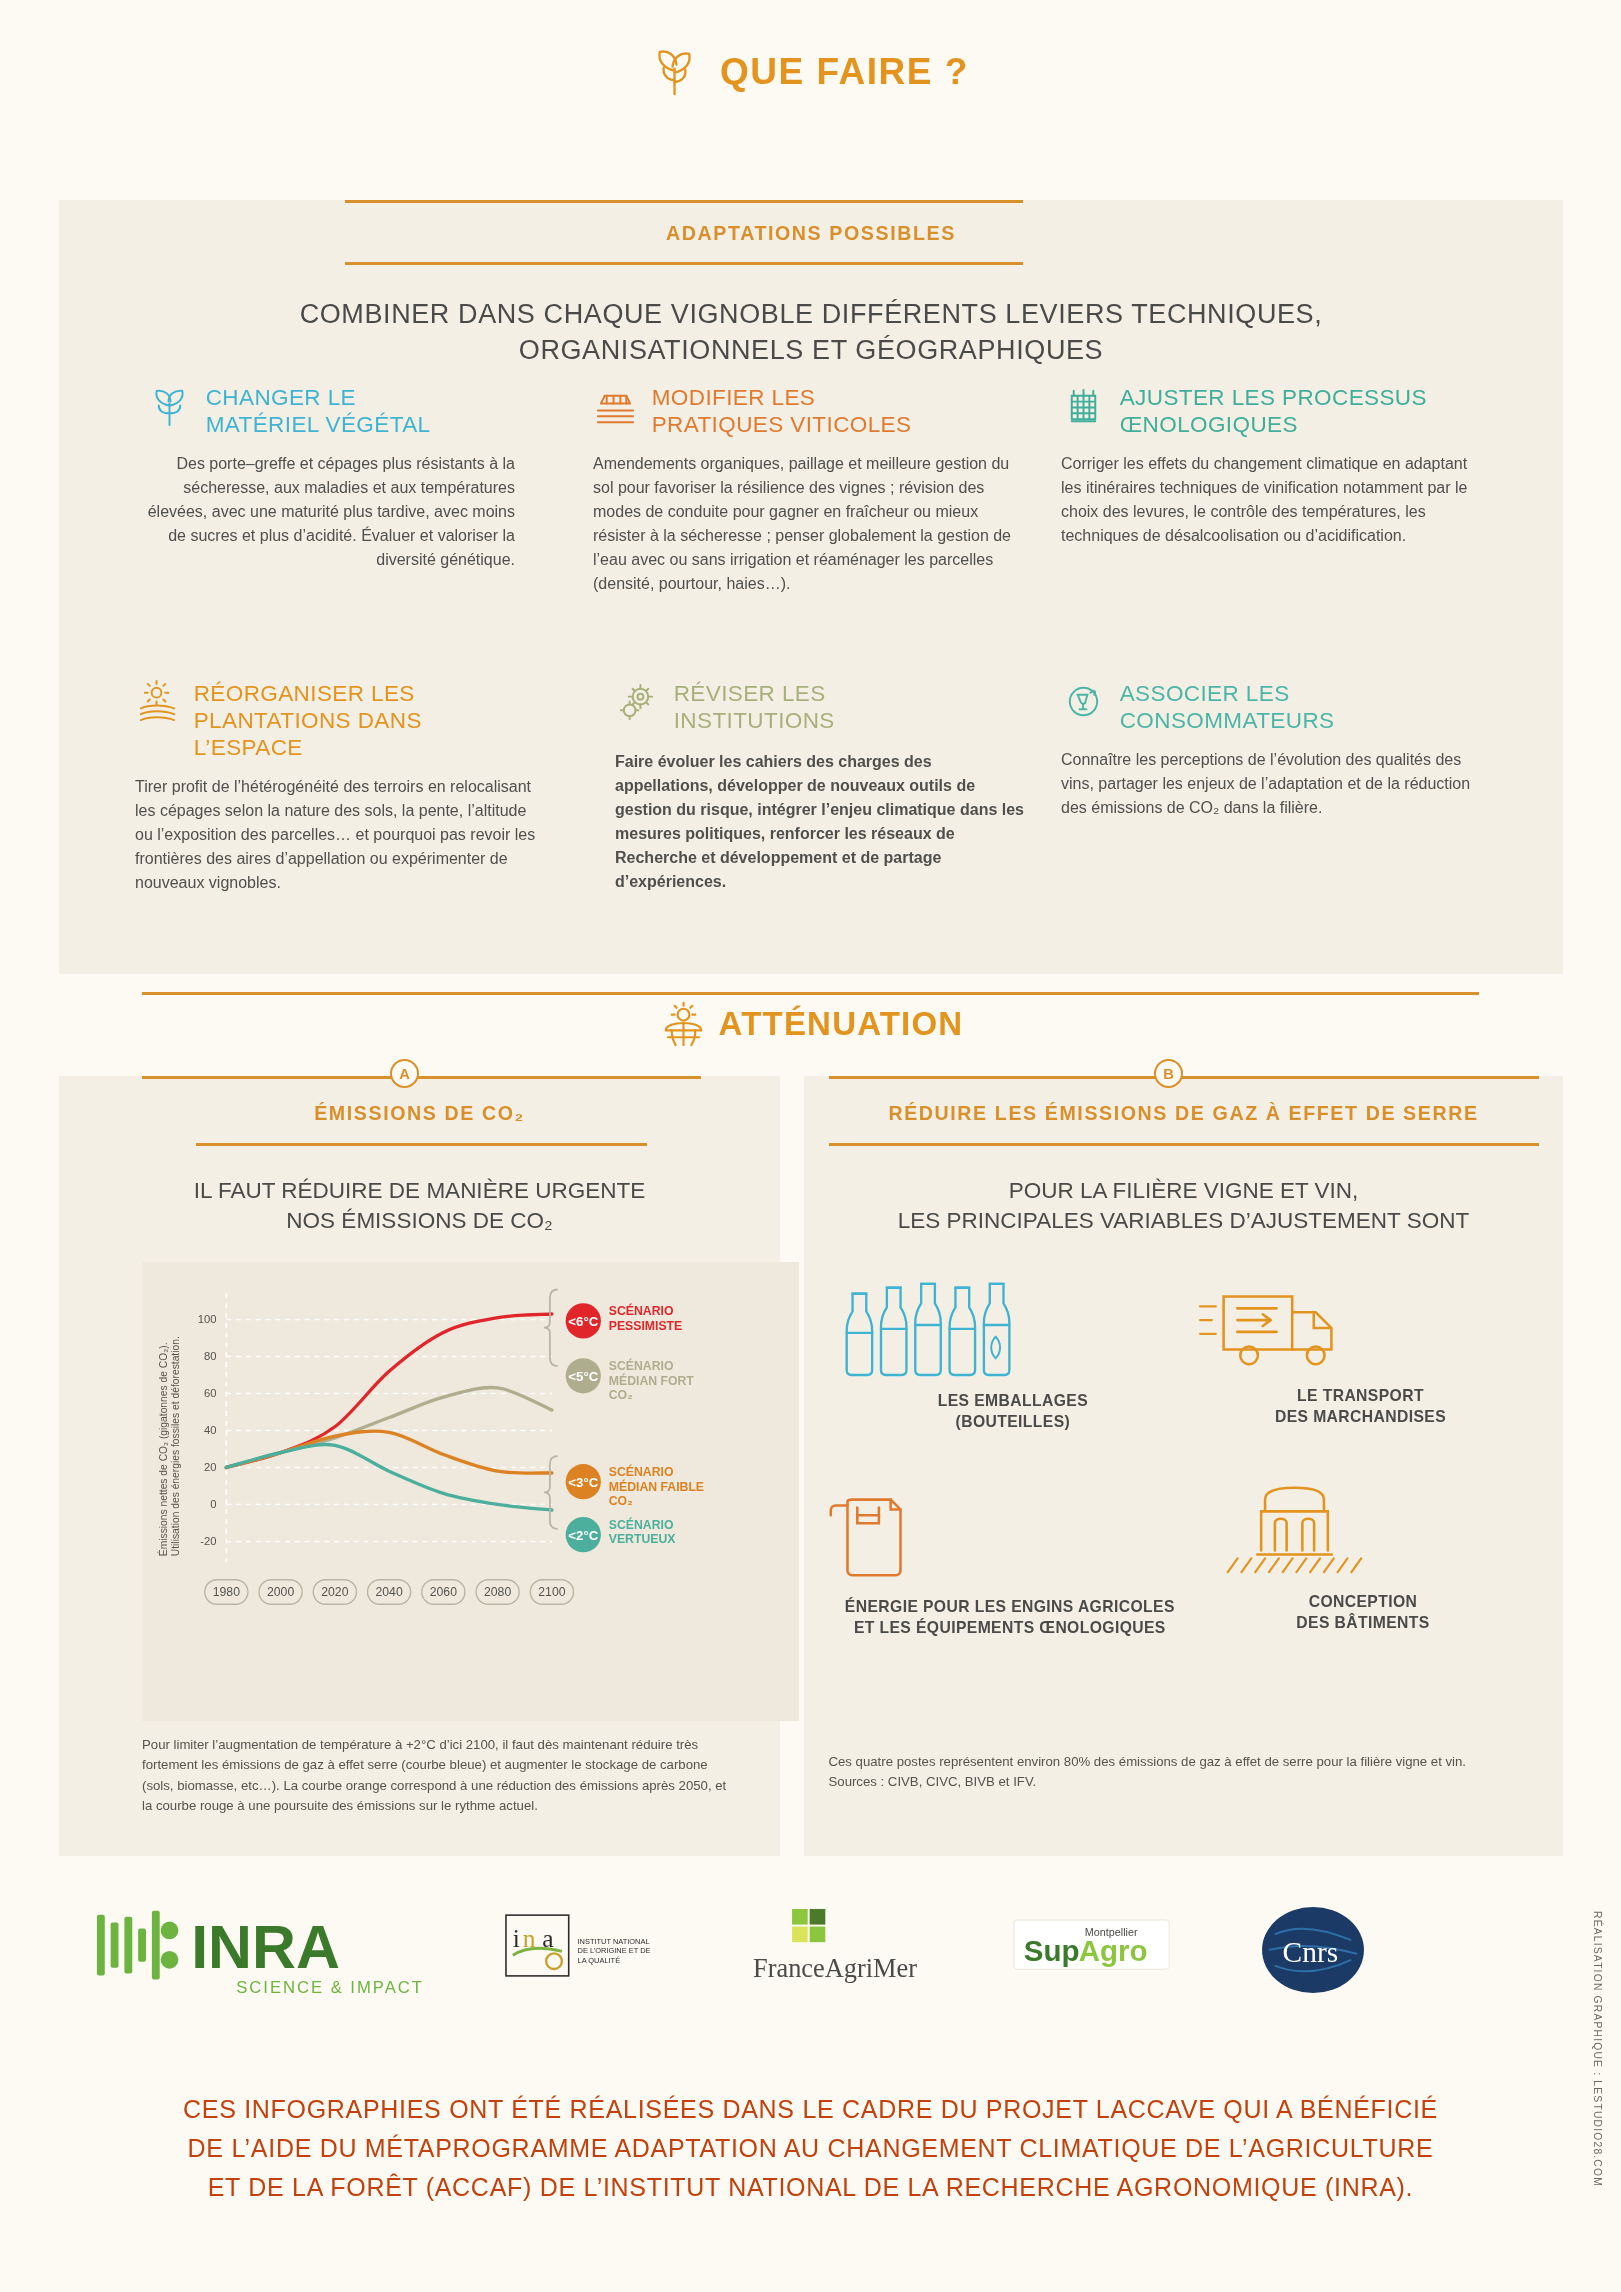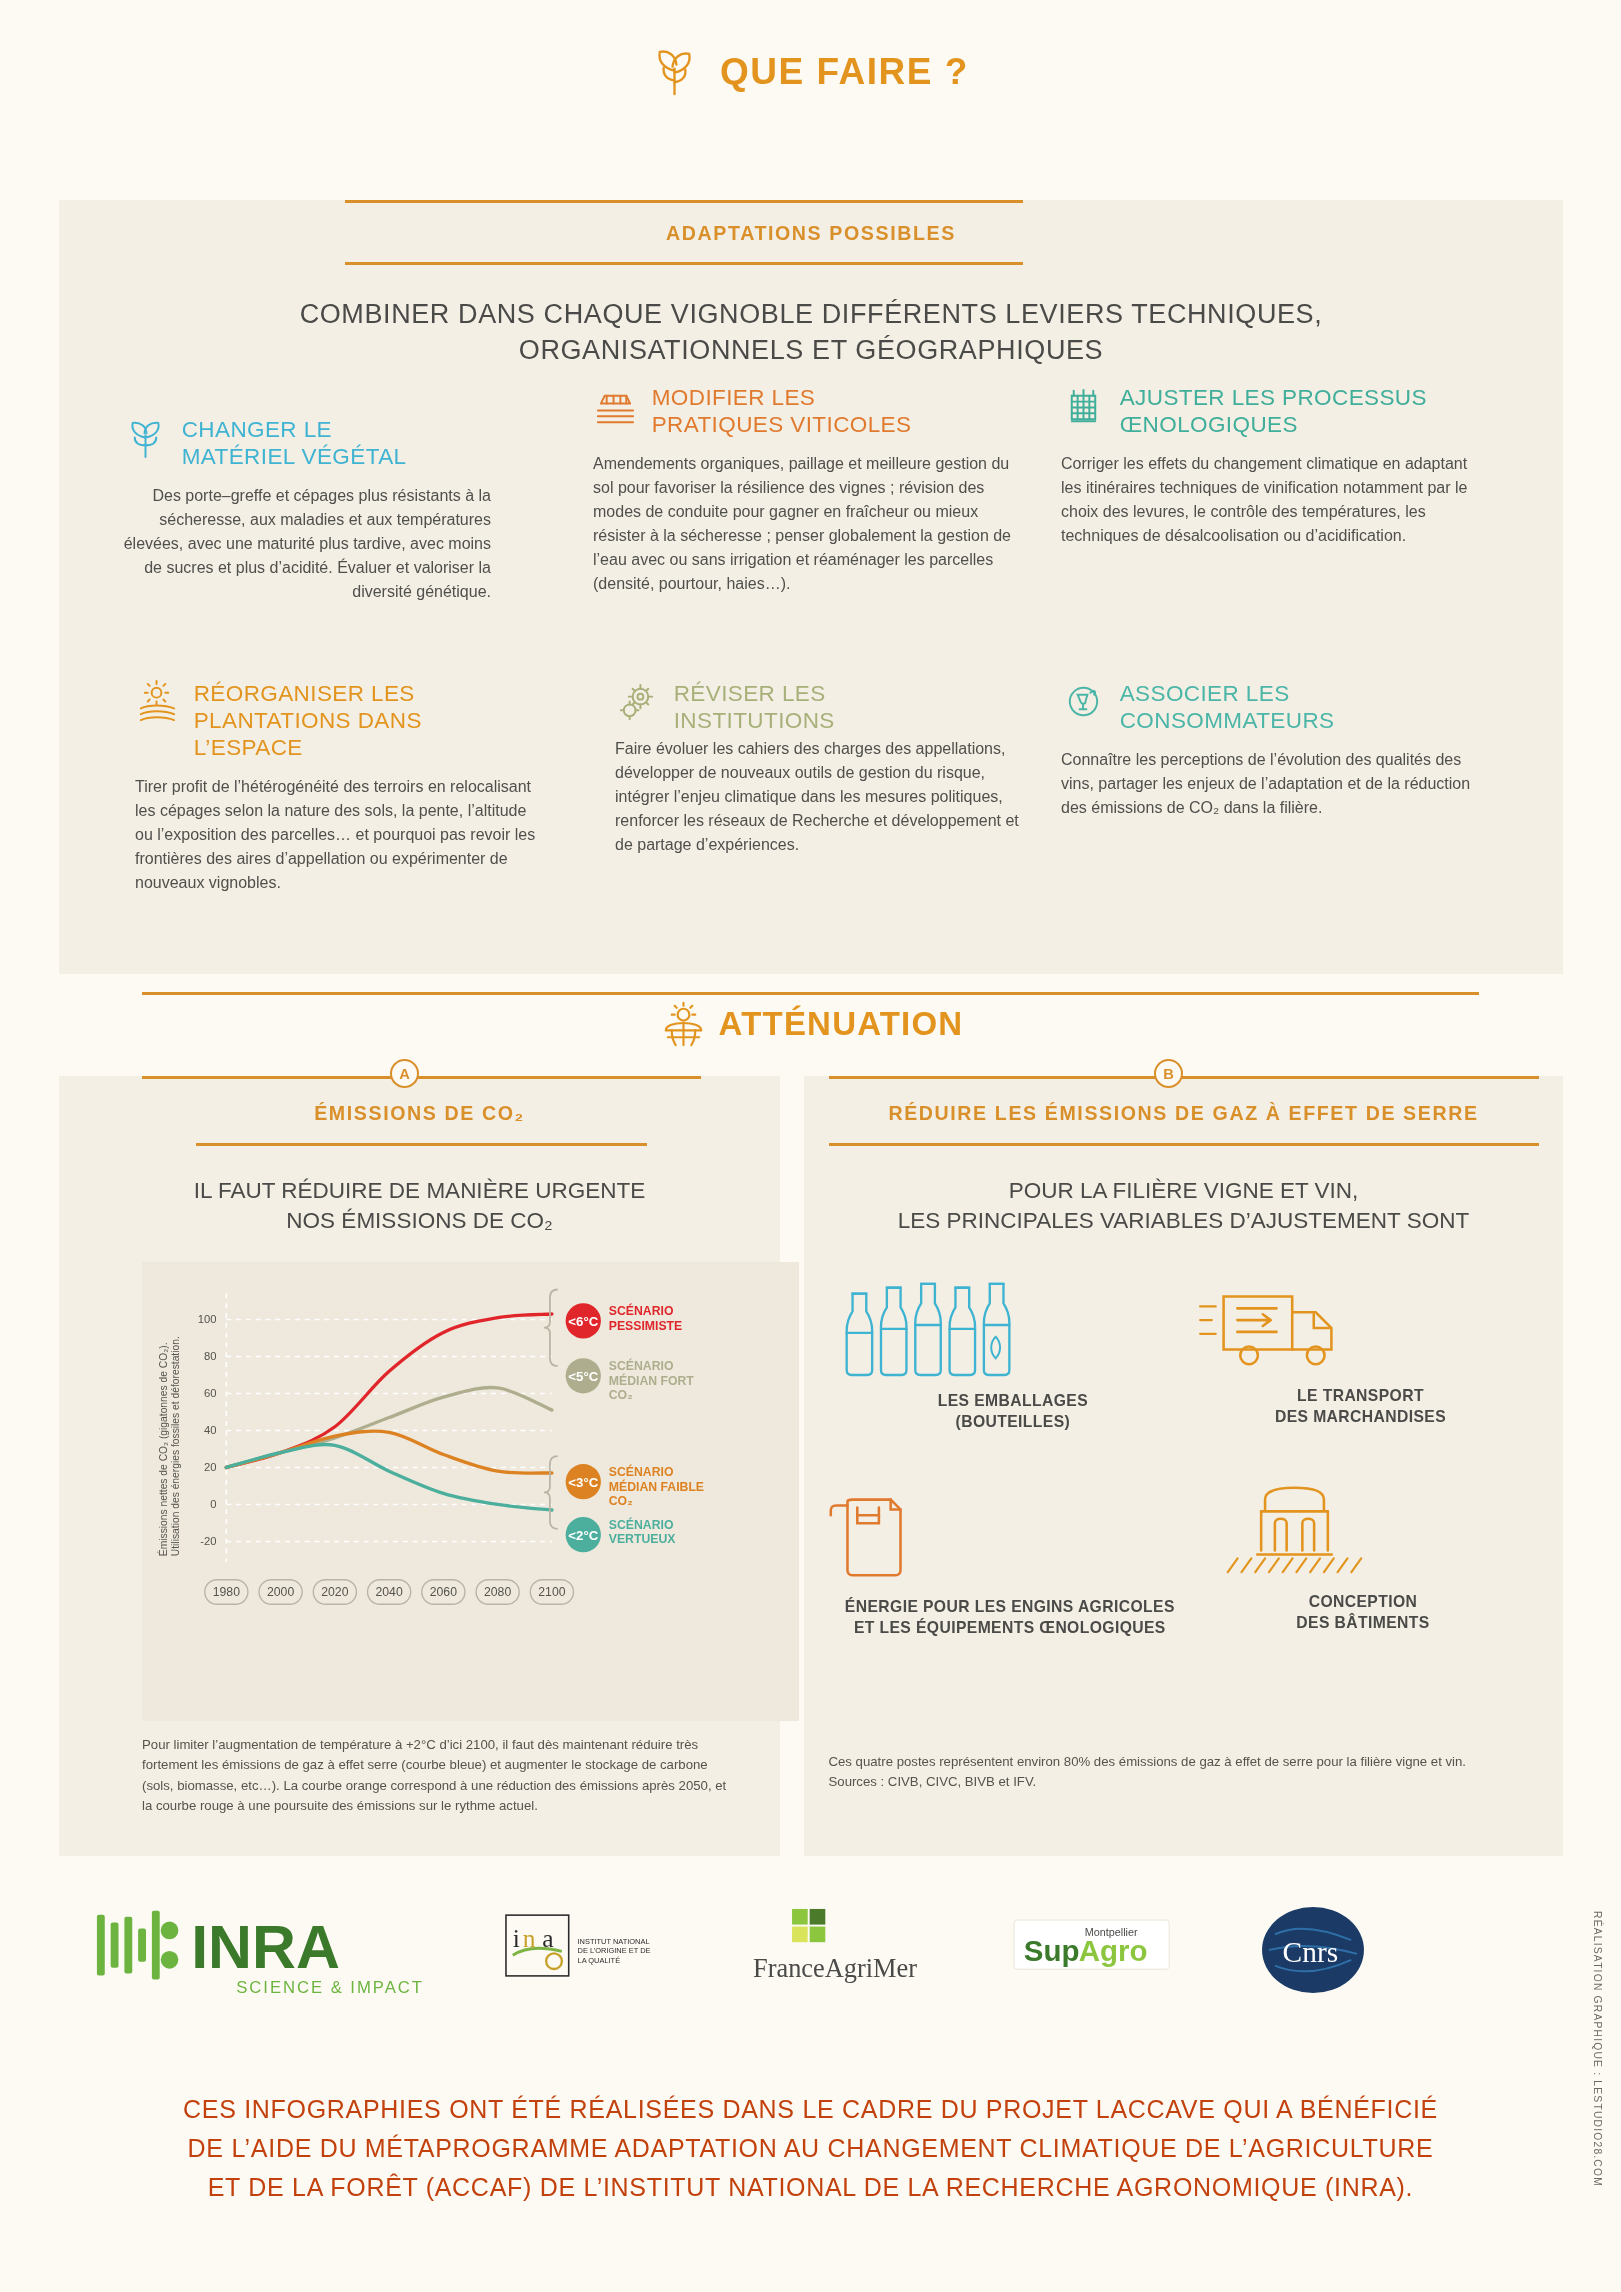--- a/index.html
+++ b/index.html
@@ -130,21 +130,21 @@
   <div class="panel" id="panel-adapt">
     <div class="panel-head-rule" style="left:286px; top:0; width:678px;"></div>
     <div class="section-label" style="position:absolute; left:0; top:21.6px; width:100%;">ADAPTATIONS POSSIBLES</div>
     <div class="panel-head-rule" style="left:286px; top:62px; width:678px;"></div>
 
     <div class="lead" style="position:absolute; left:0; top:96px; width:100%;">
       <div>COMBINER DANS CHAQUE VIGNOBLE DIFFÉRENTS LEVIERS TECHNIQUES,</div>
       <div>ORGANISATIONNELS ET GÉOGRAPHIQUES</div>
     </div>
 
-    <div class="topic" style="left:64px; top:184px; width:412px;margin-top:32px;">
+    <div class="topic" style="left:88px; top:184px; width:412px;">
       <div class="topic-head">
         <span class="ic">
           <svg width="45" height="45" viewBox="0 0 46 46">
             <g fill="none" stroke="#3fb3d2" stroke-width="2" stroke-linecap="round">
               <path d="M23 42 C23 30 23 26 23 20"></path>
               <path d="M23 22 C13 20 8 14 10 7 C18 6 24 11 24 18"></path>
               <path d="M23 22 C33 20 38 14 36 7 C28 6 22 11 22 18"></path>
               <path d="M23 30 C16 30 12 27 12 22"></path>
               <path d="M23 30 C30 30 34 27 34 22"></path>
             </g>
@@ -229,21 +229,21 @@
               <circle cx="15" cy="31" r="6"></circle>
               <path d="M15 22 L15 25 M15 37 L15 40 M6 31 L9 31 M21 31 L24 31"></path>
             </g>
           </svg>
         </span>
         <div class="topic-title c-olive">
           <div>RÉVISER LES</div>
           <div>INSTITUTIONS</div>
         </div>
       </div>
-      <div class="topic-body" style="width:412px; margin-top:3px;">Faire évoluer les cahiers des charges des appellations, développer de nouveaux outils de gestion du risque, intégrer l’enjeu climatique dans les mesures politiques, renforcer les réseaux de Recherche et développement et de partage d’expériences.</div>
+      <div class="topic-body" style="width:412px; margin-top:16px;font-weight:bold;">Faire évoluer les cahiers des charges des appellations, développer de nouveaux outils de gestion du risque, intégrer l’enjeu climatique dans les mesures politiques, renforcer les réseaux de Recherche et développement et de partage d’expériences.</div>
     </div>
 
     <div class="topic" style="left:1002px; top:480px; width:431px;">
       <div class="topic-head">
         <span class="ic">
           <svg width="45" height="45" viewBox="0 0 46 46">
             <g fill="none" stroke="#4bb6a8" stroke-width="2" stroke-linecap="round">
               <circle cx="23" cy="22" r="14"></circle>
               <path d="M17 15 L27 15 L25 22 C25 25 21 25 20 22 Z"></path>
               <path d="M22.5 25 L22.5 30 M19 30 L26 30"></path>

